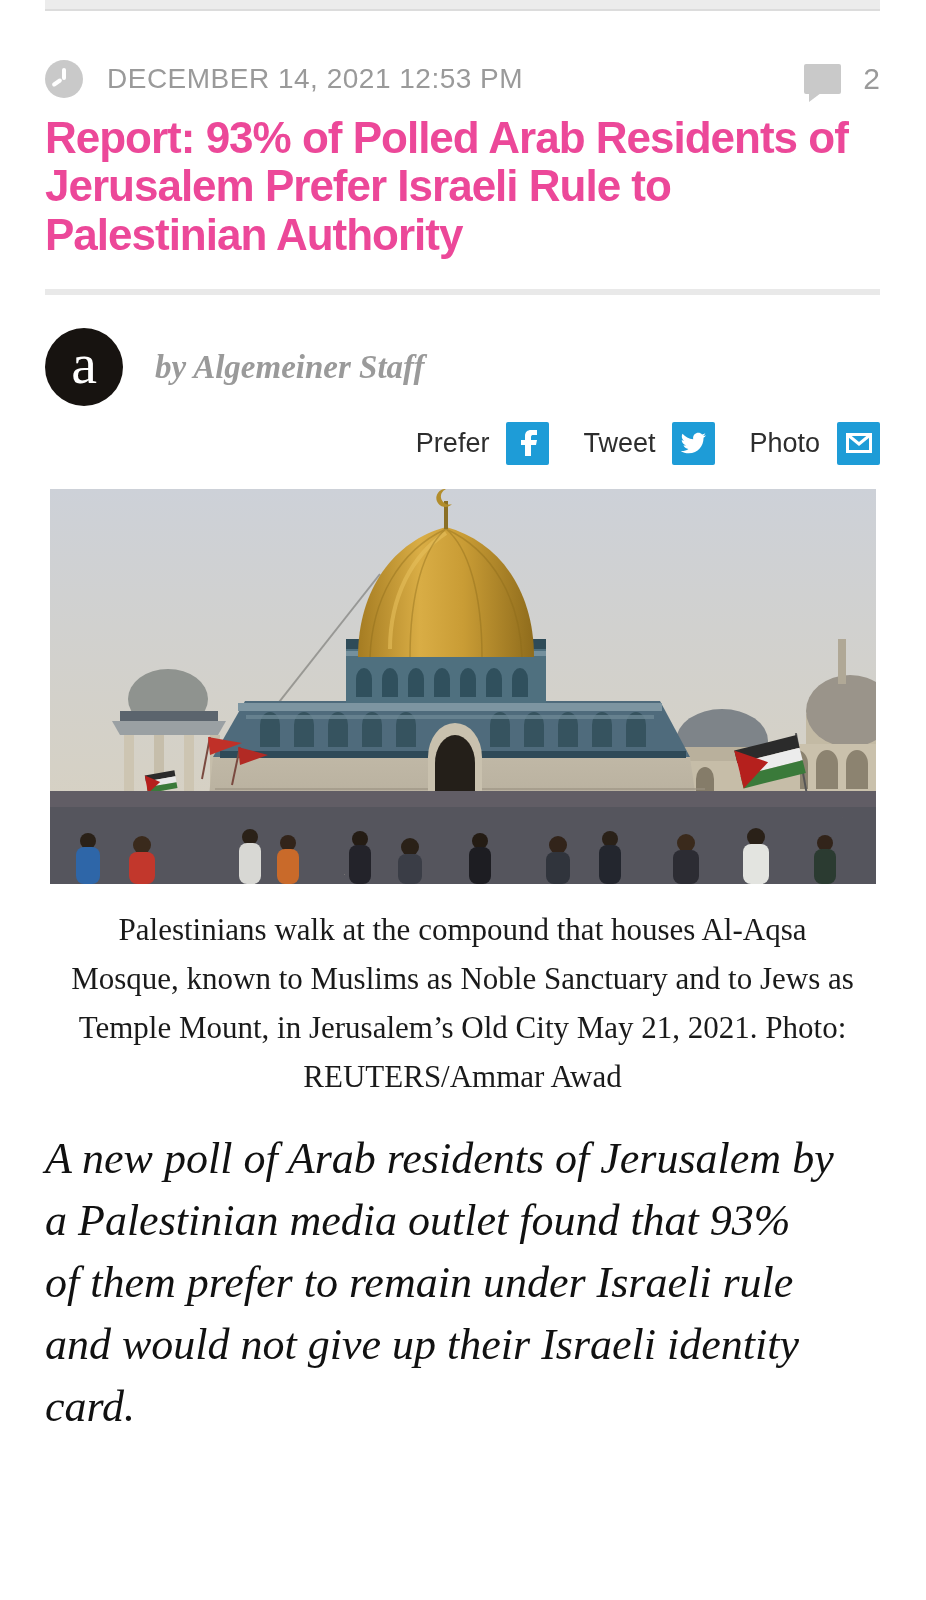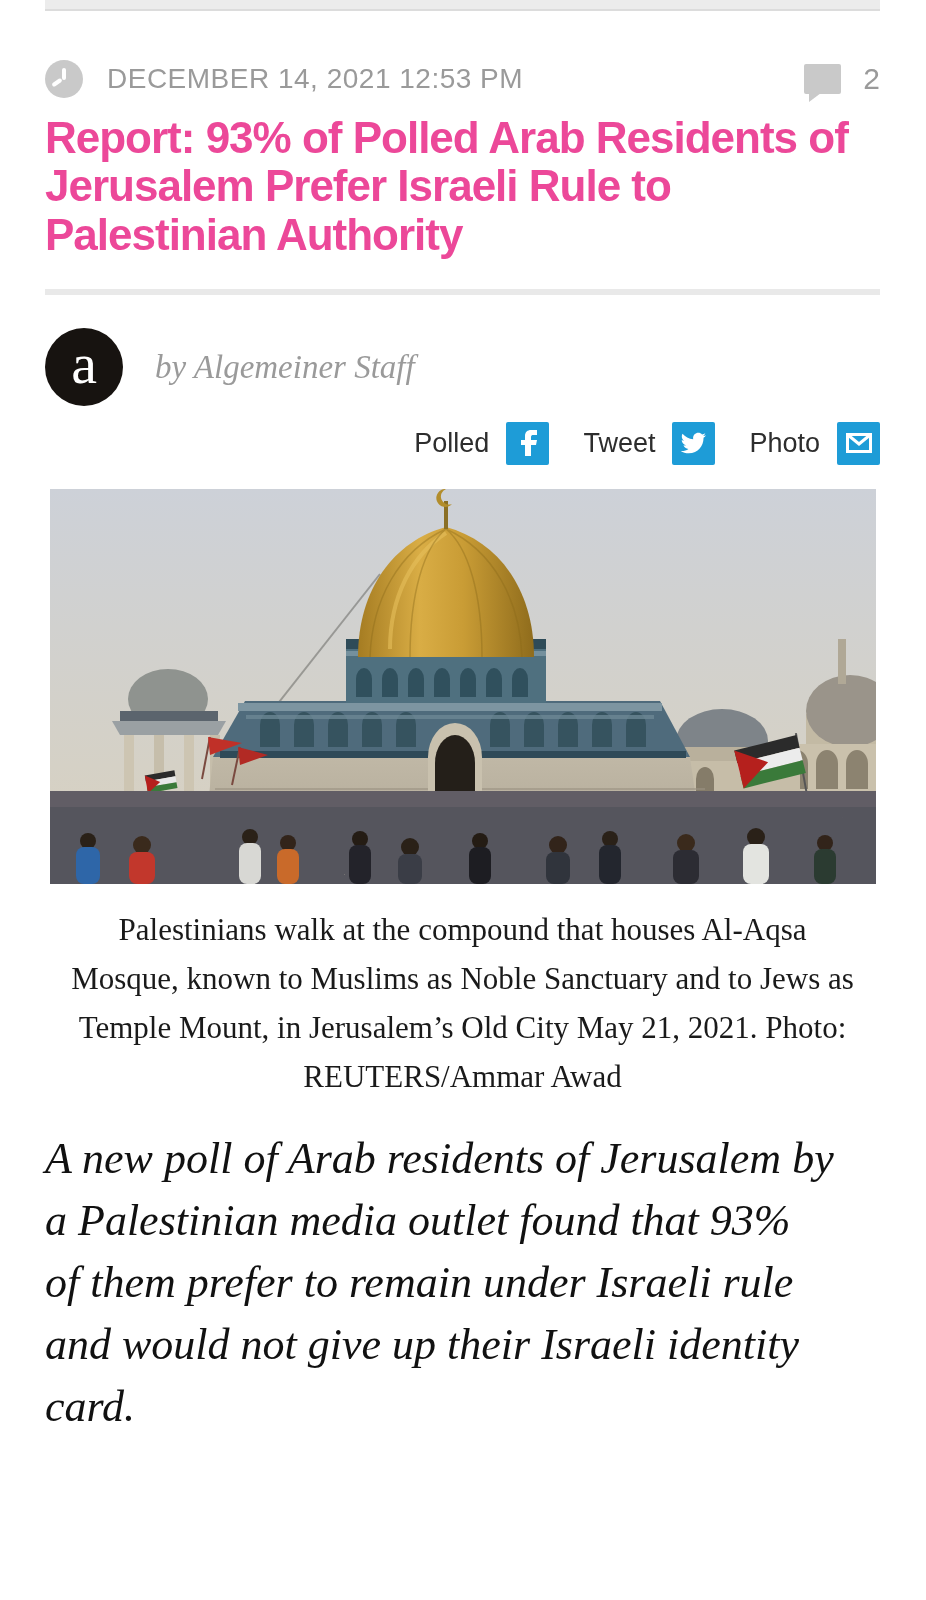--- a/index.html
+++ b/index.html
@@ -25,21 +25,21 @@
   h1.headline{margin:14px 0 0 0;color:#ec4899;font-size:44px;line-height:1.1;
               letter-spacing:-1px;font-weight:700;max-width:840px;}
   .divider{margin-top:30px;width:835px;height:6px;background:#e9e9e9;}
 
   
   .author{display:flex;align-items:center;margin-top:32px;height:80px;}
   .avatar{width:78px;height:78px;border-radius:50%;background:#171310;color:#ffffff;
           display:flex;align-items:center;justify-content:center;
           font-family:"Liberation Serif",serif;font-size:58px;line-height:1;padding-bottom:6px;box-sizing:border-box;}
   .byline{margin-left:32px;color:#9a9a9a;font-size:33px;font-style:italic;
-          font-family:"Liberation Serif",serif;}
+          font-family:"Liberation Serif",serif;font-weight:bold;}
 
   
   .share{display:flex;align-items:center;justify-content:flex-end;margin-top:14px;height:44px;}
   .share .lbl{color:#2d2d2d;font-size:27px;margin-right:17px;}
   .share .btn{width:43px;height:43px;background:#1e9cd7;border-radius:2px;margin-right:34px;
               display:flex;align-items:center;justify-content:center;}
   .share .btn:last-child{margin-right:0;}
   .share svg{display:block;}
 
   
@@ -76,21 +76,21 @@
     <h1 class="headline">Report: 93% of Polled Arab Residents of Jerusalem Prefer Israeli Rule to Palestinian Authority</h1>
 
     <div class="divider"></div>
 
     <div class="author">
       <div class="avatar">a</div>
       <div class="byline">by Algemeiner Staff</div>
     </div>
 
     <div class="share">
-      <span class="lbl">Polled</span>
+      <span class="lbl">Prefer</span>
       <span class="btn">
         <svg width="24" height="26" viewBox="0 0 24 26">
           <path d="M15 0h6v5h-4c-1 0-2 .6-2 2v3h6l-1 5h-5v11H9V15H5v-5h4V6c0-4 2.5-6 6-6z" fill="#ffffff"></path>
         </svg>
       </span>
       <span class="lbl">Tweet</span>
       <span class="btn">
         <svg width="27" height="22" viewBox="0 0 27 22">
           <path d="M26 3.2c-.9.4-1.9.7-2.9.8 1-.6 1.8-1.6 2.2-2.8-1 .6-2.1 1-3.2 1.2C21.2 1.4 19.8.8 18.3.8c-2.9 0-5.2 2.3-5.2 5.2 0 .4 0 .8.1 1.2C8.9 7 5.1 4.9 2.5 1.8c-.5.8-.7 1.6-.7 2.6 0 1.8.9 3.4 2.3 4.3-.9 0-1.7-.3-2.4-.7v.1c0 2.5 1.8 4.6 4.2 5.1-.4.1-.9.2-1.4.2-.3 0-.7 0-1-.1.7 2.1 2.6 3.6 4.9 3.6-1.8 1.4-4 2.2-6.5 2.2-.4 0-.8 0-1.2-.1 2.3 1.5 5 2.3 8 2.3 9.6 0 14.8-7.9 14.8-14.8v-.7c1-.7 1.9-1.6 2.5-2.6z" fill="#ffffff"></path>
         </svg>

